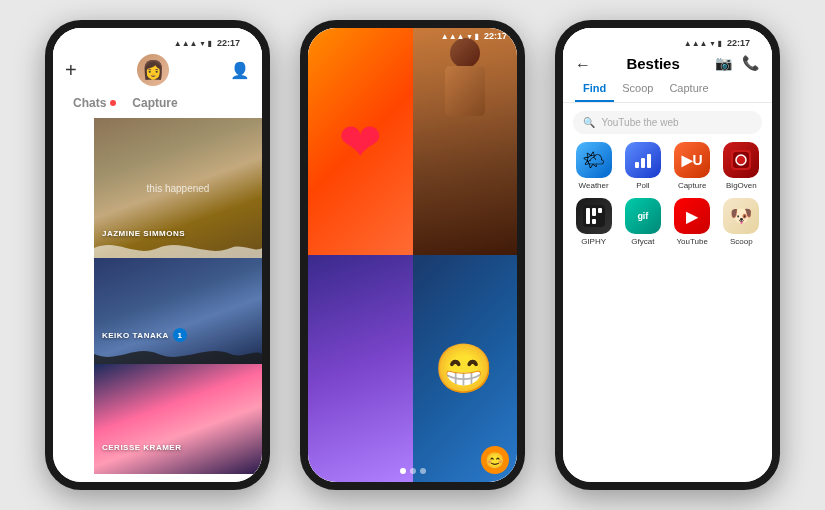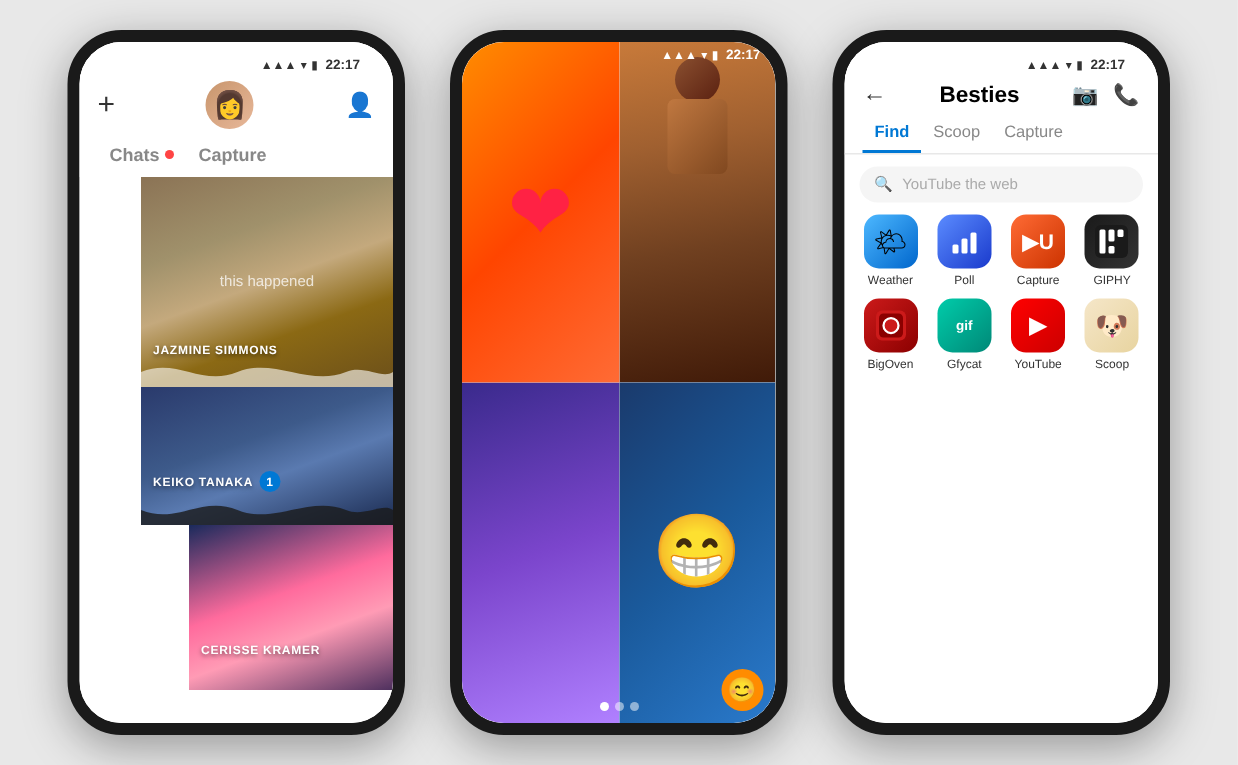--- a/index.html
+++ b/index.html
@@ -526,32 +526,32 @@
           <div class="dog-photo" style="width:100%;height:100%;"></div>
           <div style="position:absolute;top:50%;left:50%;transform:translate(-50%,-50%);color:rgba(255,255,255,0.75);font-size:10px;">this happened</div>
           <div class="story-name-tag" style="bottom:20px;">
             <span class="story-name">JAZMINE SIMMONS</span>
           </div>
           <svg class="wave" viewBox="0 0 209 20" preserveAspectRatio="none" style="position:absolute;bottom:0;left:0;right:0;">
             <path d="M0,10 C30,0 50,20 80,10 C110,0 140,20 170,10 C185,5 200,15 209,10 L209,20 L0,20 Z" fill="#fff" opacity="0.6"></path>
           </svg>
         </div>
 
-        <div class="story-item" style="height:92px; position:relative; overflow:hidden;">
+        <div class="story-item" style="height:106px; position:relative; overflow:hidden;">
           <div class="family-photo" style="width:100%;height:100%;"></div>
           <div class="story-name-tag">
             <span class="story-name">KEIKO TANAKA</span>
             <span class="story-count">1</span>
           </div>
           <svg class="wave" viewBox="0 0 209 20" preserveAspectRatio="none" style="position:absolute;bottom:0;left:0;right:0;">
             <path d="M0,10 C30,20 50,0 80,10 C110,20 140,0 170,10 C185,15 200,5 209,10 L209,20 L0,20 Z" fill="#1a1a1a" opacity="0.8"></path>
           </svg>
         </div>
 
-        <div class="story-item" style="height:110px; position:relative; overflow:hidden;margin-left:32px;">
+        <div class="story-item" style="height:110px; position:relative; overflow:hidden;">
           <div class="girl-photo" style="width:100%;height:100%;"></div>
           <div class="story-name-tag">
             <span class="story-name">CERISSE KRAMER</span>
           </div>
         </div>
       </div>
     </div>
   </div>
 
   <div class="phone">
@@ -658,44 +658,44 @@
                 <rect x="2" y="12" width="4" height="6" fill="white" rx="1"></rect>
                 <rect x="8" y="8" width="4" height="10" fill="white" rx="1"></rect>
                 <rect x="14" y="4" width="4" height="14" fill="white" rx="1"></rect>
               </svg>
             </div>
             <span class="addin-label">Poll</span>
           </div>
           <div class="addin-item">
             <div class="addin-icon upworthy" style="font-size:14px;color:white;font-weight:700;">▶U</div>
             <span class="addin-label">Capture</span>
+          </div>
+          <div class="addin-item">
+            <div class="addin-icon bigoven" style="font-size:20px;">
+              <svg width="22" height="22" viewBox="0 0 22 22">
+                <rect x="1" y="1" width="20" height="20" rx="4" fill="#cc1a1a"></rect>
+                <rect x="3" y="3" width="16" height="16" rx="3" fill="#8B0000"></rect>
+                <circle cx="11" cy="11" r="5" fill="#cc1a1a" stroke="white" stroke-width="1.5"></circle>
+              </svg>
+            </div>
+            <span class="addin-label">BigOven</span>
           </div>
           <div class="addin-item">
             <div class="addin-icon giphy" style="font-size:11px;color:white;font-weight:900;">
               <svg width="22" height="22" viewBox="0 0 22 22">
                 <rect width="22" height="22" rx="4" fill="#1a1a1a"></rect>
                 <rect x="3" y="3" width="4" height="16" rx="1" fill="white"></rect>
                 <rect x="9" y="3" width="4" height="8" rx="1" fill="white"></rect>
                 <rect x="9" y="14" width="4" height="5" rx="1" fill="white"></rect>
                 <rect x="15" y="3" width="4" height="5" rx="1" fill="white"></rect>
               </svg>
             </div>
             <span class="addin-label">GIPHY</span>
           </div>
           <div class="addin-item">
-            <div class="addin-icon bigoven" style="font-size:20px;">
-              <svg width="22" height="22" viewBox="0 0 22 22">
-                <rect x="1" y="1" width="20" height="20" rx="4" fill="#cc1a1a"></rect>
-                <rect x="3" y="3" width="16" height="16" rx="3" fill="#8B0000"></rect>
-                <circle cx="11" cy="11" r="5" fill="#cc1a1a" stroke="white" stroke-width="1.5"></circle>
-              </svg>
-            </div>
-            <span class="addin-label">BigOven</span>
-          </div>
-          <div class="addin-item">
             <div class="addin-icon gfycat" style="font-size:9px;color:white;font-weight:700;">gif</div>
             <span class="addin-label">Gfycat</span>
           </div>
           <div class="addin-item">
             <div class="addin-icon youtube" style="font-size:16px;color:white;">▶</div>
             <span class="addin-label">YouTube</span>
           </div>
           <div class="addin-item">
             <div class="addin-icon scoop" style="font-size:18px;">🐶</div>
             <span class="addin-label">Scoop</span>

